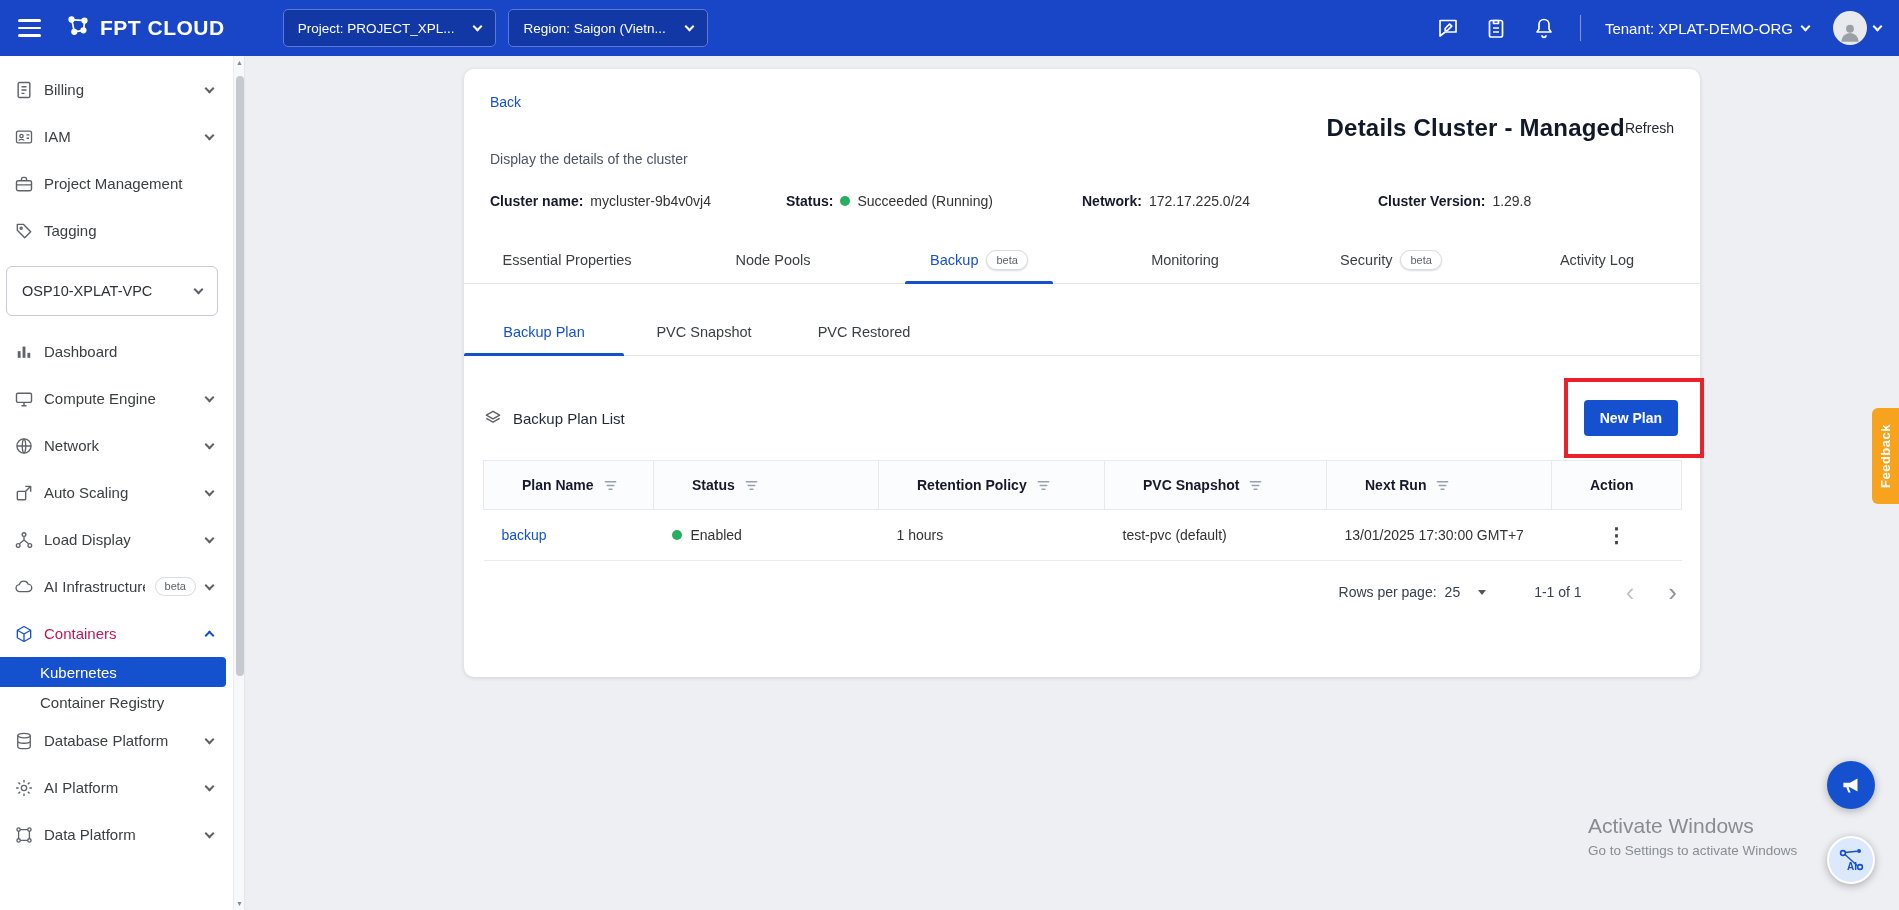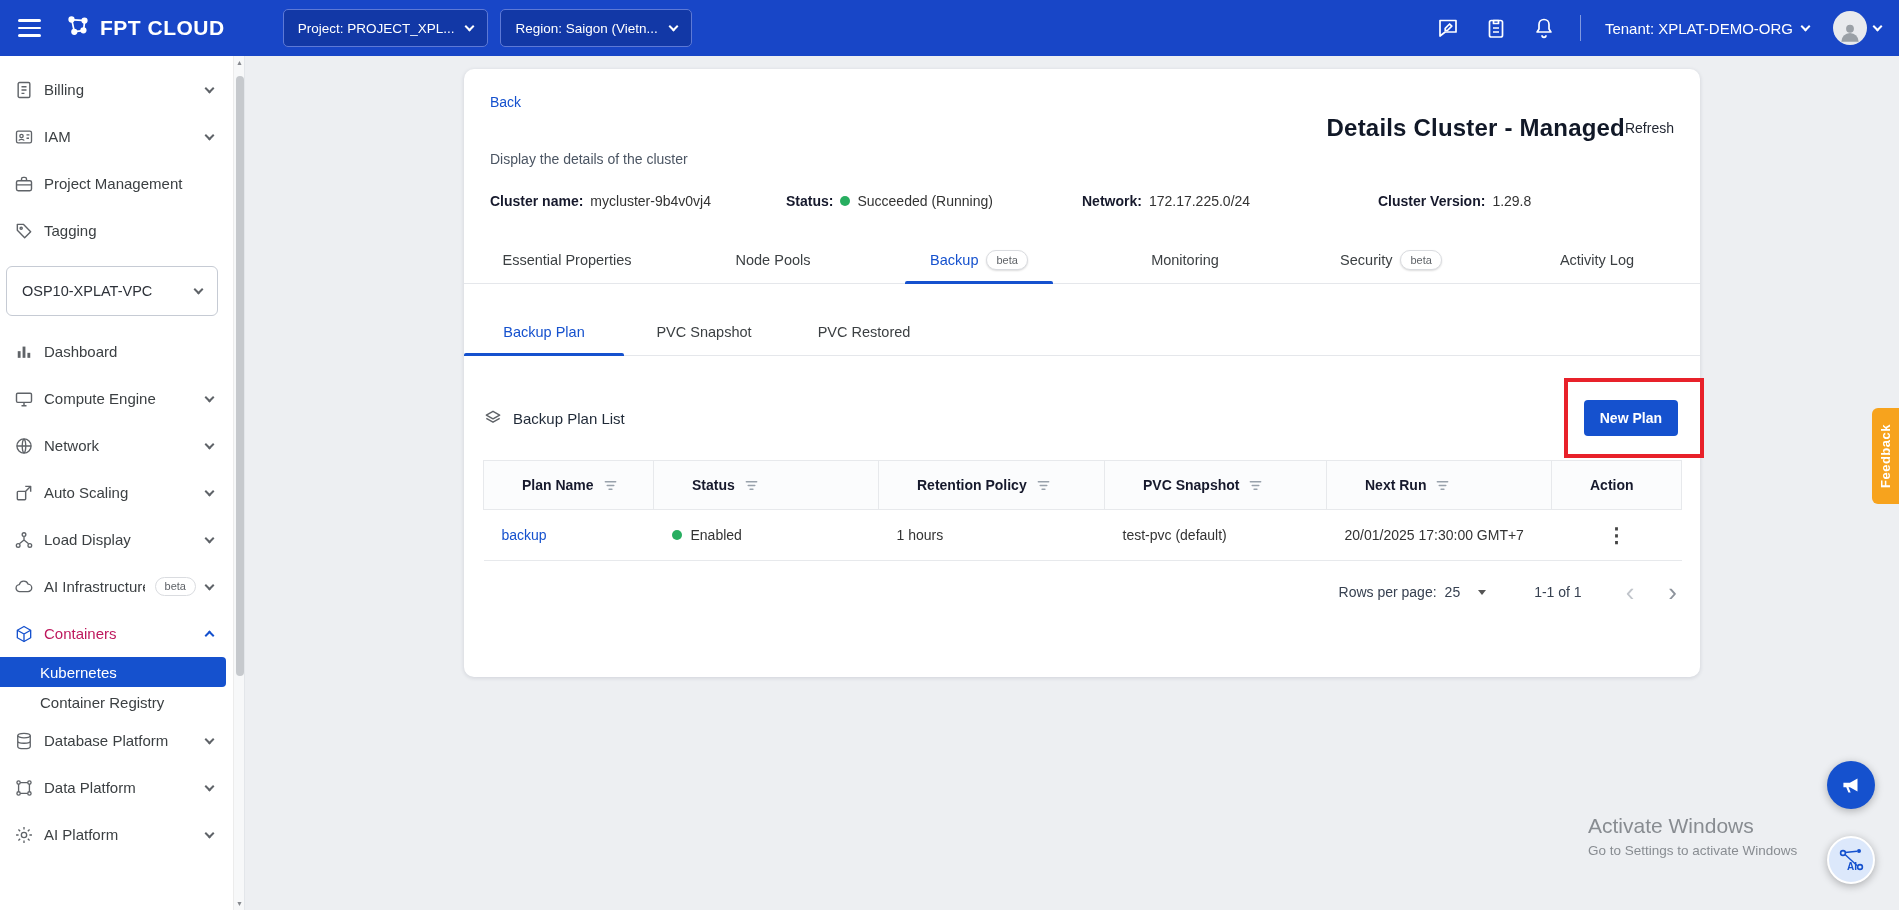--- a/index.html
+++ b/index.html
@@ -3,21 +3,21 @@
 <meta charset="utf-8">
 <style>
   *{margin:0;padding:0;box-sizing:border-box}
   html,body{width:1899px;height:910px;overflow:hidden;background:#edeff2;font-family:"Liberation Sans",sans-serif}
 
   
   .navbar{position:absolute;top:0;left:0;right:0;height:56px;background:#1846C7;display:flex;align-items:center;padding:0 18px;color:#fff;z-index:40}
   .burger{width:23px;display:flex;flex-direction:column;gap:5px;background:none;border:none;cursor:pointer;margin-right:24px}
   .burger span{height:2.5px;background:#fff;border-radius:2px}
   .brand{display:flex;align-items:center;gap:9px;font-size:21px;font-weight:bold;letter-spacing:.5px;margin-right:58px;cursor:pointer}
-  .navsel{display:flex;align-items:center;gap:12px;background:#1238A6;border:1px solid #5d79d6;color:#fff;border-radius:5px;height:38px;padding:0 14px;font-size:13.5px;margin-right:12px;cursor:pointer;font-family:inherit}
+  .navsel{display:flex;align-items:center;gap:20px;background:#1238A6;border:1px solid #5d79d6;color:#fff;border-radius:5px;height:38px;padding:0 14px;font-size:13.5px;margin-right:12px;cursor:pointer;font-family:inherit}
   .nav-right{margin-left:auto;display:flex;align-items:center;gap:24px}
   .nav-ic{width:24px;height:24px;color:#fff;cursor:pointer;flex:none}
   .nav-div{width:1px;height:26px;background:rgba(255,255,255,.45)}
   .tenantbtn{display:flex;align-items:center;gap:9px;background:none;border:none;color:#fff;font-size:15px;font-weight:normal;cursor:pointer;font-family:inherit}
   .avatarbtn{display:flex;align-items:center;gap:7px;background:none;border:none;color:#fff;cursor:pointer}
   .avatar{width:34px;height:34px;border-radius:50%;background:#e8eaed;display:flex;align-items:flex-end;justify-content:center;overflow:hidden}
 
   
   .cv{display:inline-block;width:7px;height:7px;border-right:2px solid currentColor;border-bottom:2px solid currentColor;flex:none}
   .cv.d{transform:rotate(45deg);margin-top:-3px}
@@ -286,36 +286,36 @@
     <span class="sic"><svg viewBox="0 0 24 24" fill="none" stroke="currentColor" stroke-width="1.6">
           <ellipse cx="12" cy="5.5" rx="7.5" ry="2.7"></ellipse>
           <path d="M4.5 5.5v13c0 1.5 3.4 2.7 7.5 2.7s7.5-1.2 7.5-2.7v-13M4.5 12c0 1.5 3.4 2.7 7.5 2.7s7.5-1.2 7.5-2.7"></path>
         </svg></span>
     <span class="slabel">Database Platform</span>
     <span class="cv d"></span>
   </div>
 
   <div class="sitem">
     <span class="sic"><svg viewBox="0 0 24 24" fill="none" stroke="currentColor" stroke-width="1.6">
+          <circle cx="12" cy="12" r="3.2"></circle>
+          <path d="M12 2.5v3M12 18.5v3M2.5 12h3M18.5 12h3M5.3 5.3l2.1 2.1M16.6 16.6l2.1 2.1M18.7 5.3l-2.1 2.1M7.4 16.6l-2.1 2.1"></path>
+        </svg></span>
+    <span class="slabel">AI Platform</span>
+    <span class="cv d"></span>
+  </div>
+
+  <div class="sitem">
+    <span class="sic"><svg viewBox="0 0 24 24" fill="none" stroke="currentColor" stroke-width="1.6">
           <circle cx="5.5" cy="5.5" r="2"></circle>
           <circle cx="18.5" cy="5.5" r="2"></circle>
           <circle cx="5.5" cy="18.5" r="2"></circle>
           <circle cx="18.5" cy="18.5" r="2"></circle>
           <path d="M7.5 5.5h9M5.5 7.5v9M18.5 7.5v9M7.5 18.5h9"></path>
         </svg></span>
     <span class="slabel">Data Platform</span>
-    <span class="cv d"></span>
-  </div>
-
-  <div class="sitem">
-    <span class="sic"><svg viewBox="0 0 24 24" fill="none" stroke="currentColor" stroke-width="1.6">
-          <circle cx="12" cy="12" r="3.2"></circle>
-          <path d="M12 2.5v3M12 18.5v3M2.5 12h3M18.5 12h3M5.3 5.3l2.1 2.1M16.6 16.6l2.1 2.1M18.7 5.3l-2.1 2.1M7.4 16.6l-2.1 2.1"></path>
-        </svg></span>
-    <span class="slabel">AI Platform</span>
     <span class="cv d"></span>
   </div>
 
   <div class="sb-track">
     <span class="sb-arrow" style="top:0">▲</span>
     <div class="sb-thumb"></div>
     <span class="sb-arrow" style="bottom:0">▼</span>
   </div>
 </aside>
 
@@ -463,21 +463,21 @@
           <tr>
             <td><a class="plan-link">backup</a></td>
             <td>
                 <span class="statuscell">
                   <span class="dot"></span>
                   <span>Enabled</span>
                 </span>
               </td>
             <td>1 hours</td>
             <td>test-pvc (default)</td>
-            <td>20/01/2025 17:30:00 GMT+7</td>
+            <td>13/01/2025 17:30:00 GMT+7</td>
             <td class="center"><span class="kebab">⋮</span></td>
           </tr>
         </tbody>
       </table>
 
       <div class="pager">
         <span>Rows per page:</span>
         <span class="rpp">
           <span>25</span>
           <span class="caret"></span>

